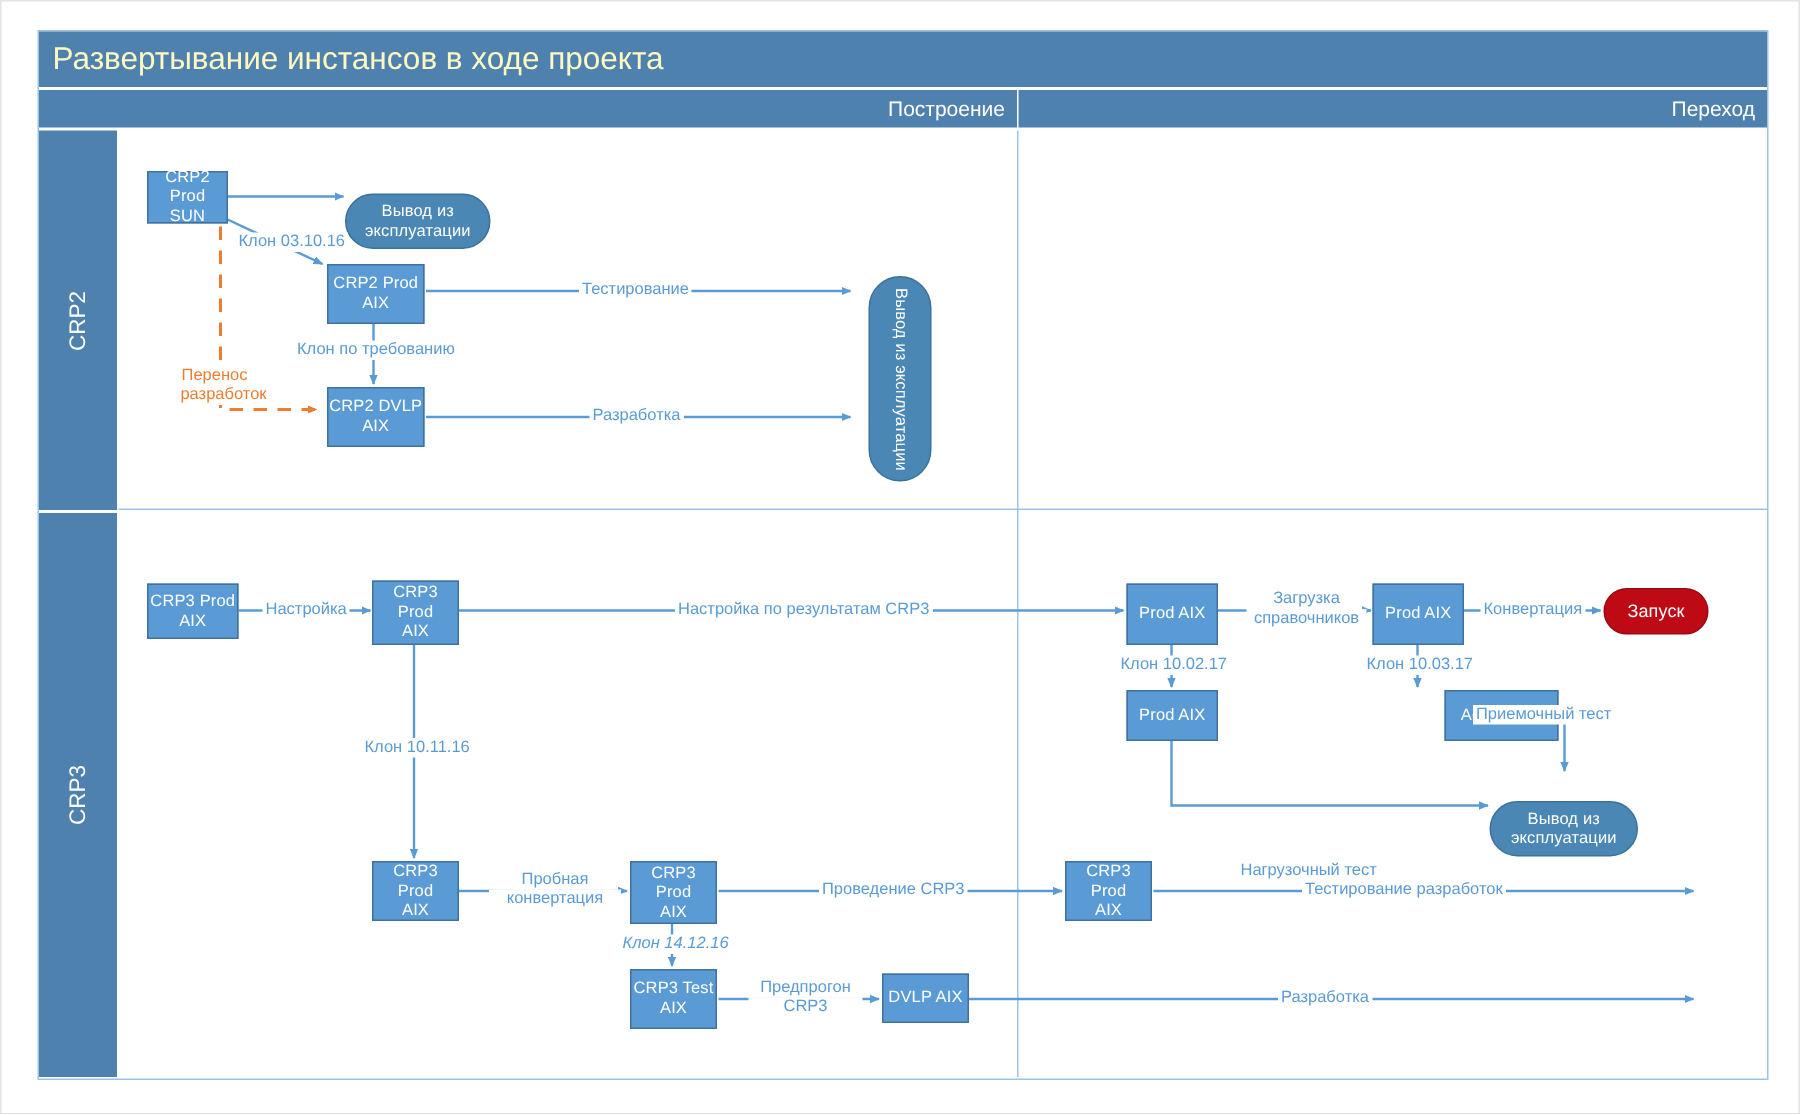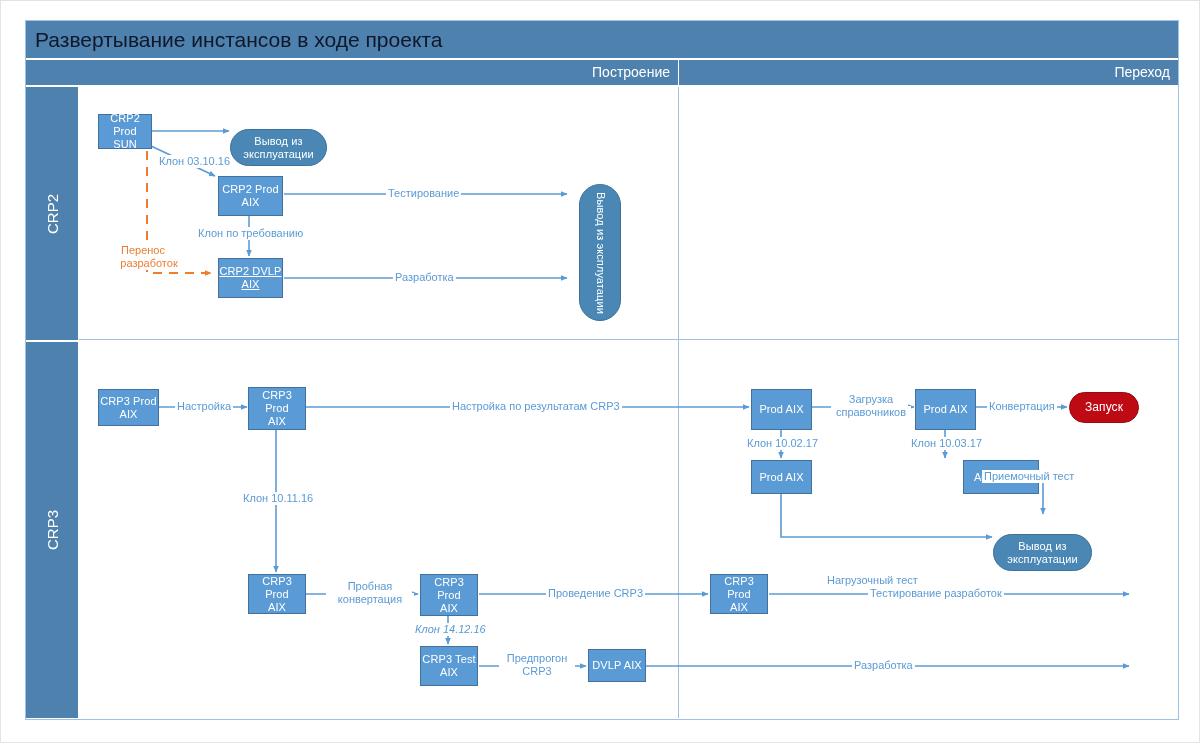--- a/index.html
+++ b/index.html
@@ -20,21 +20,21 @@
   #frame{
     position:absolute;left:24px;top:19px;width:1154px;height:700px;
     border:1px solid #9cc3e5;
     box-sizing:border-box;
     background:#ffffff;
   }
   
   #title-bar{
     position:absolute;left:25px;top:20px;width:1152px;height:37px;
     background:#4E81AD;
-    color:#0f172a;
+    color:#fef9c3;
     font-size:21px;
     line-height:37px;
     padding-left:9px;
     box-sizing:border-box;
     white-space:nowrap;
     overflow:hidden;
   }
   
   #phase-row{
     position:absolute;left:25px;top:59px;width:1152px;height:25px;
@@ -235,21 +235,21 @@
     </div>
   </div>
 
   <div class="node" style="left:217px;top:175px;width:65px;height:40px;">
     <div>
       <span>CRP2 Prod</span><br>
       <span>AIX</span>
     </div>
   </div>
 
-  <div class="node" style="left:217px;top:257px;width:65px;height:40px;text-decoration:underline;">
+  <div class="node" style="left:217px;top:257px;width:65px;height:40px;">
     <div>
       <span>CRP2 DVLP</span><br>
       <span>AIX</span>
     </div>
   </div>
 
   <div class="node term vert" style="left:578px;top:167px;width:42px;height:137px;">
     <span>Вывод из эксплуатации</span>
   </div>
 

